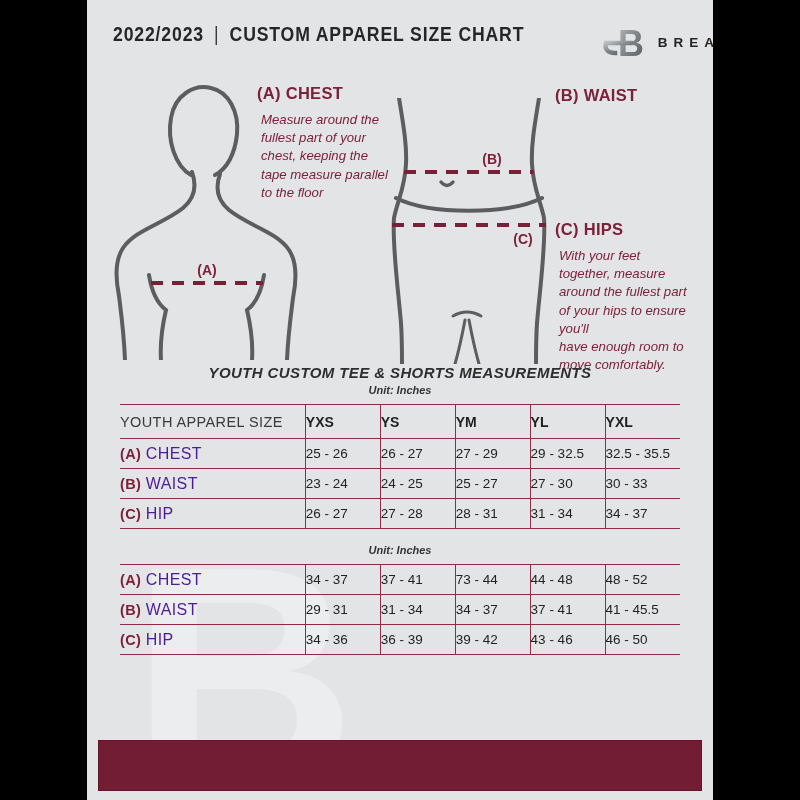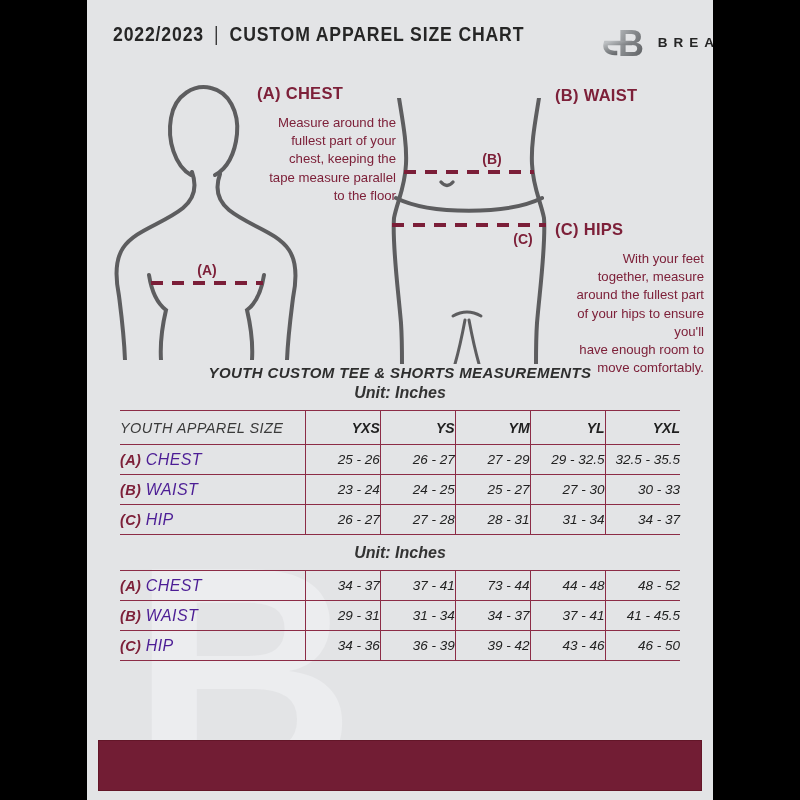--- a/index.html
+++ b/index.html
@@ -32,46 +32,46 @@
   .brand{display:flex;align-items:center;gap:9px;}
   .brand-name{font-weight:700;font-size:13.5px;letter-spacing:6px;color:#262626;}
   
   .figures{position:absolute;top:80px;left:0;right:0;height:292px;z-index:1;}
   .fig{position:absolute;}
   .guide{position:absolute;color:#7d2039;}
   .guide h3{
     margin:0 0 8px 0;font-size:16.5px;font-weight:700;letter-spacing:.3px;color:#7d2039;
   }
   .guide p{
-    margin:11px;font-size:13.2px;line-height:1.38;
-    white-space:pre-line;color:#7d2039;text-align:right;
+    margin:4px;font-size:13.2px;font-style:italic;line-height:1.38;
+    white-space:pre-line;color:#7d2039;
   }
   .guide-chest{left:170px;top:4px;width:150px;}
   .guide-waist{left:468px;top:6px;width:152px;}
   .guide-hips{left:468px;top:140px;width:160px;}
   
   .table-block{position:absolute;left:33px;right:33px;z-index:1;}
   .tb-youth{top:364px;}
   .tb-adult{top:541px;}
   .tbl-title{
     text-align:center;font-size:15px;font-weight:700;color:#2e2e2e;letter-spacing:.4px;font-style:italic;
   }
   .tbl-unit{
-    text-align:center;font-size:16px;font-style:italic;font-weight:700;color:#333;margin-top:3px;
+    text-align:center;font-size:11px;font-style:italic;font-weight:700;color:#333;margin-top:3px;
   }
   table.size{
-    width:100%;border-collapse:collapse;margin-top:8px;table-layout:fixed;font-style:italic;
+    width:100%;border-collapse:collapse;margin-top:8px;table-layout:fixed;
   }
   table.size tr{border-top:1.6px solid #8c2c46;}
   table.size tr.last{border-bottom:1.6px solid #8c2c46;}
   table.size td{height:29px;padding:0;vertical-align:middle;}
   table.size tr.hdr td{height:33px;}
   table.size td + td{border-left:1.6px solid #8c2c46;}
   td.lab{width:33%;padding-left:12px;font-size:14.5px;color:#3a3a3a;letter-spacing:.4px;}
-  td.val{text-align:right;font-size:13.5px;color:#222;margin-left:19px;}
+  td.val{text-align:left;font-size:13.5px;color:#222;margin-left:19px;}
   tr.hdr td.val{font-weight:700;font-size:14px;color:#1f1f1f;}
   .mk{color:#7d2039;font-weight:700;}
   .rowlab{color:#4c1d95;font-size:16px;}
   
   .footer-bar{
     position:absolute;left:11px;top:740px;width:604px;height:51px;
     background:#721d34;border:1px solid #631628;box-sizing:border-box;z-index:2;
   }
   svg text.svg-mk{font-family:"Liberation Sans",sans-serif;font-size:14px;font-weight:700;fill:#7d2039;}
 </style>

